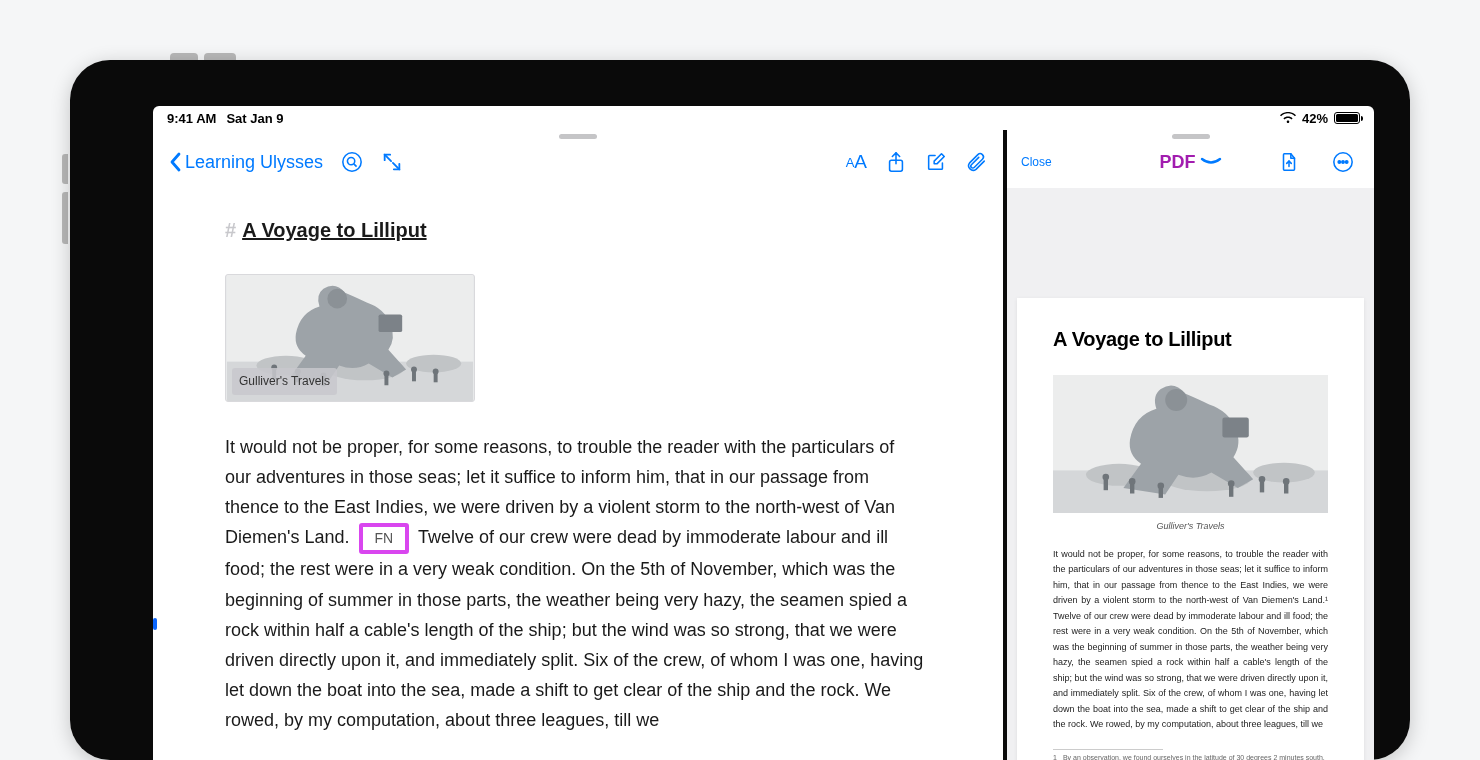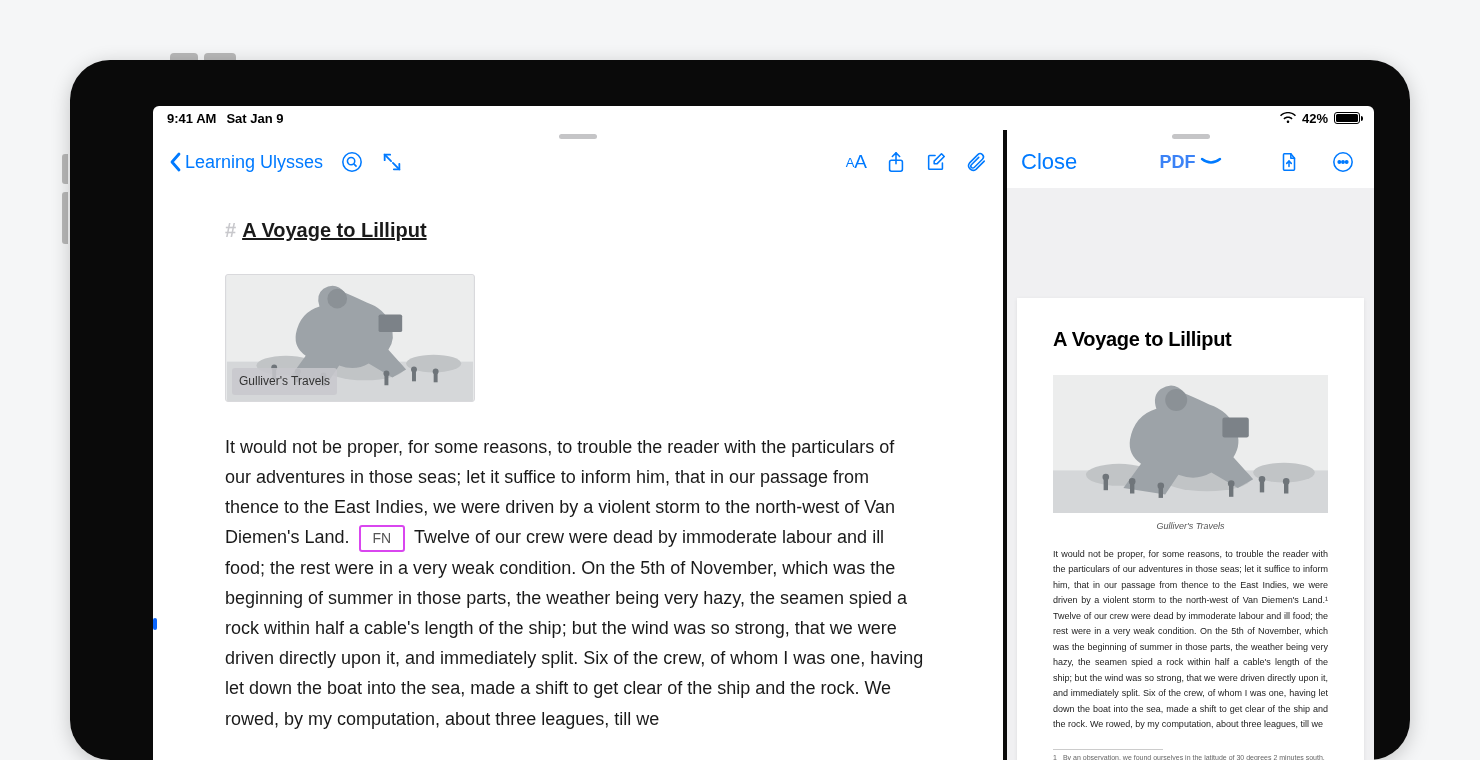--- a/index.html
+++ b/index.html
@@ -136,45 +136,45 @@
     left:6px; bottom:6px;
     background: rgba(200,200,205,0.85);
     font-size:12px;
     padding:3px 7px;
     border-radius:3px;
     color:#333;
   }
   .gulliver-svg { width:100%; height:100%; display:block; }
   .fn-tag {
     display:inline-block;
-    border:2px solid #d946ef;
+    border:4px solid #d946ef;
     border-radius:3px;
     padding: 1px 12px;
     font-size: 14px;
     color:#555;
     margin: 0 4px;
     vertical-align: baseline;
     line-height: 1.5;
   }
   .body-text { max-width: 700px; }
 
   
   .toolbar-right {
     height:52px;
     display:flex;
     align-items:center;
     padding: 0 14px;
     margin-top:6px;
     position:relative;
   }
-  .close-btn { color:#007aff; font-size:22px; cursor:pointer; }
+  .close-btn { color:#007aff; font-size:12px; cursor:pointer; }
   .pdf-center {
     position:absolute; left:50%; transform:translateX(-50%);
     display:flex; align-items:center; gap:4px;
-    color:#3b82f6; font-size:18px; font-weight:600;
+    color:#a21caf; font-size:18px; font-weight:600;
     cursor:pointer;
   }
   .right-icons { margin-left:auto; display:flex; gap:20px; }
   .preview-area {
     background:#f0f0f2;
     height: calc(100% - 58px);
     padding: 110px 10px 0 10px;
     overflow:hidden;
   }
   .preview-page {

